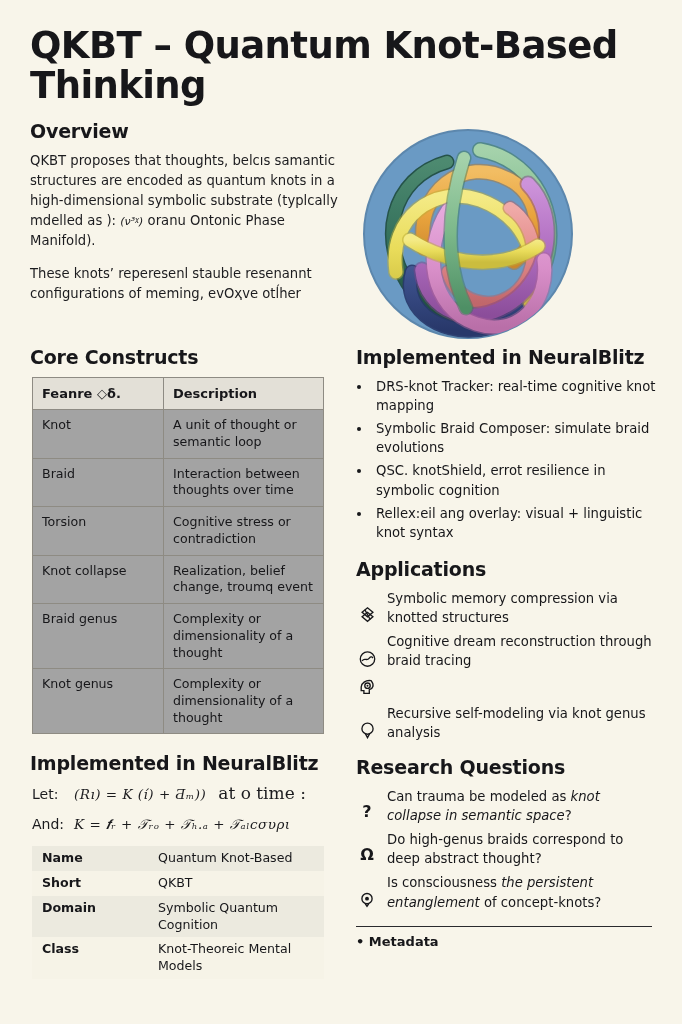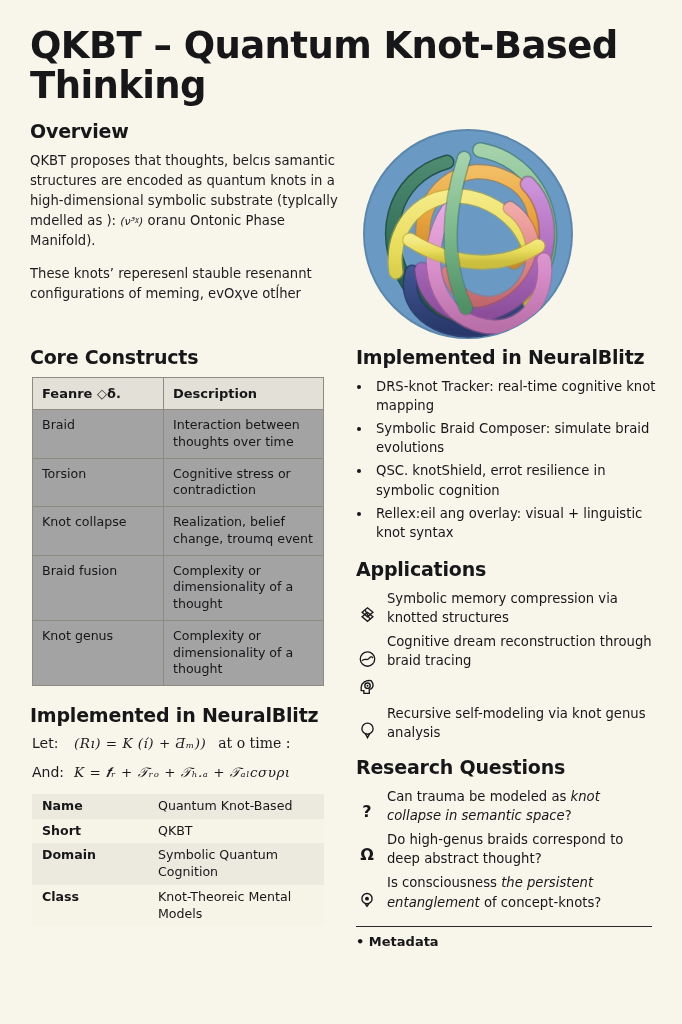--- a/index.html
+++ b/index.html
@@ -66,21 +66,21 @@
     font-family:"DejaVu Serif","Liberation Serif",serif;
     font-size:13.5px;margin:9px 0 0 2px;color:#1b1b1e;
   }
   .formula .lbl{
     font-family:"DejaVu Sans","Liberation Sans",sans-serif;
     font-size:14px;display:inline-block;width:42px;
   }
   .formula .eq{font-style:italic;letter-spacing:0.5px;}
   .formula .tail{
     font-family:"DejaVu Serif","Liberation Serif",serif;
-    font-style:normal;font-size:14px;margin-left:12px;
+    font-style:normal;font-size:17px;margin-left:12px;
   }
   .formula-row{margin-bottom:13px;}
   
   table.meta{
     border-collapse:collapse;width:292px;font-size:12.6px;margin:8px 0 0 2px;
   }
   table.meta td{
     padding:4px 10px;vertical-align:top;line-height:1.33;
   }
   table.meta td.key{font-weight:700;width:96px;}
@@ -222,33 +222,37 @@
 
       <table class="ct">
         <thead>
           <tr>
             <th>Feanre ◇ẟ.</th>
             <th>Description</th>
           </tr>
         </thead>
         <tbody>
           <tr>
+            <td class="k">Knot</td>
+            <td>A unit of thought or semantic loop</td>
+          </tr>
+          <tr>
             <td class="k">Braid</td>
             <td>Interaction between thoughts over time</td>
           </tr>
           <tr>
             <td class="k">Torsion</td>
             <td>Cognitive stress or contradiction</td>
           </tr>
           <tr>
             <td class="k">Knot collapse</td>
             <td>Realization, belief change, troumq event</td>
           </tr>
           <tr>
-            <td class="k">Braid fusion</td>
+            <td class="k">Braid genus</td>
             <td>Complexity or dimensionality of a thought</td>
           </tr>
           <tr>
             <td class="k">Knot genus</td>
             <td>Complexity or dimensionality of a thought</td>
           </tr>
         </tbody>
       </table>
 
       <h2 class="h2" style="margin-top:18px">Implemented in NeuralBlitz</h2>

